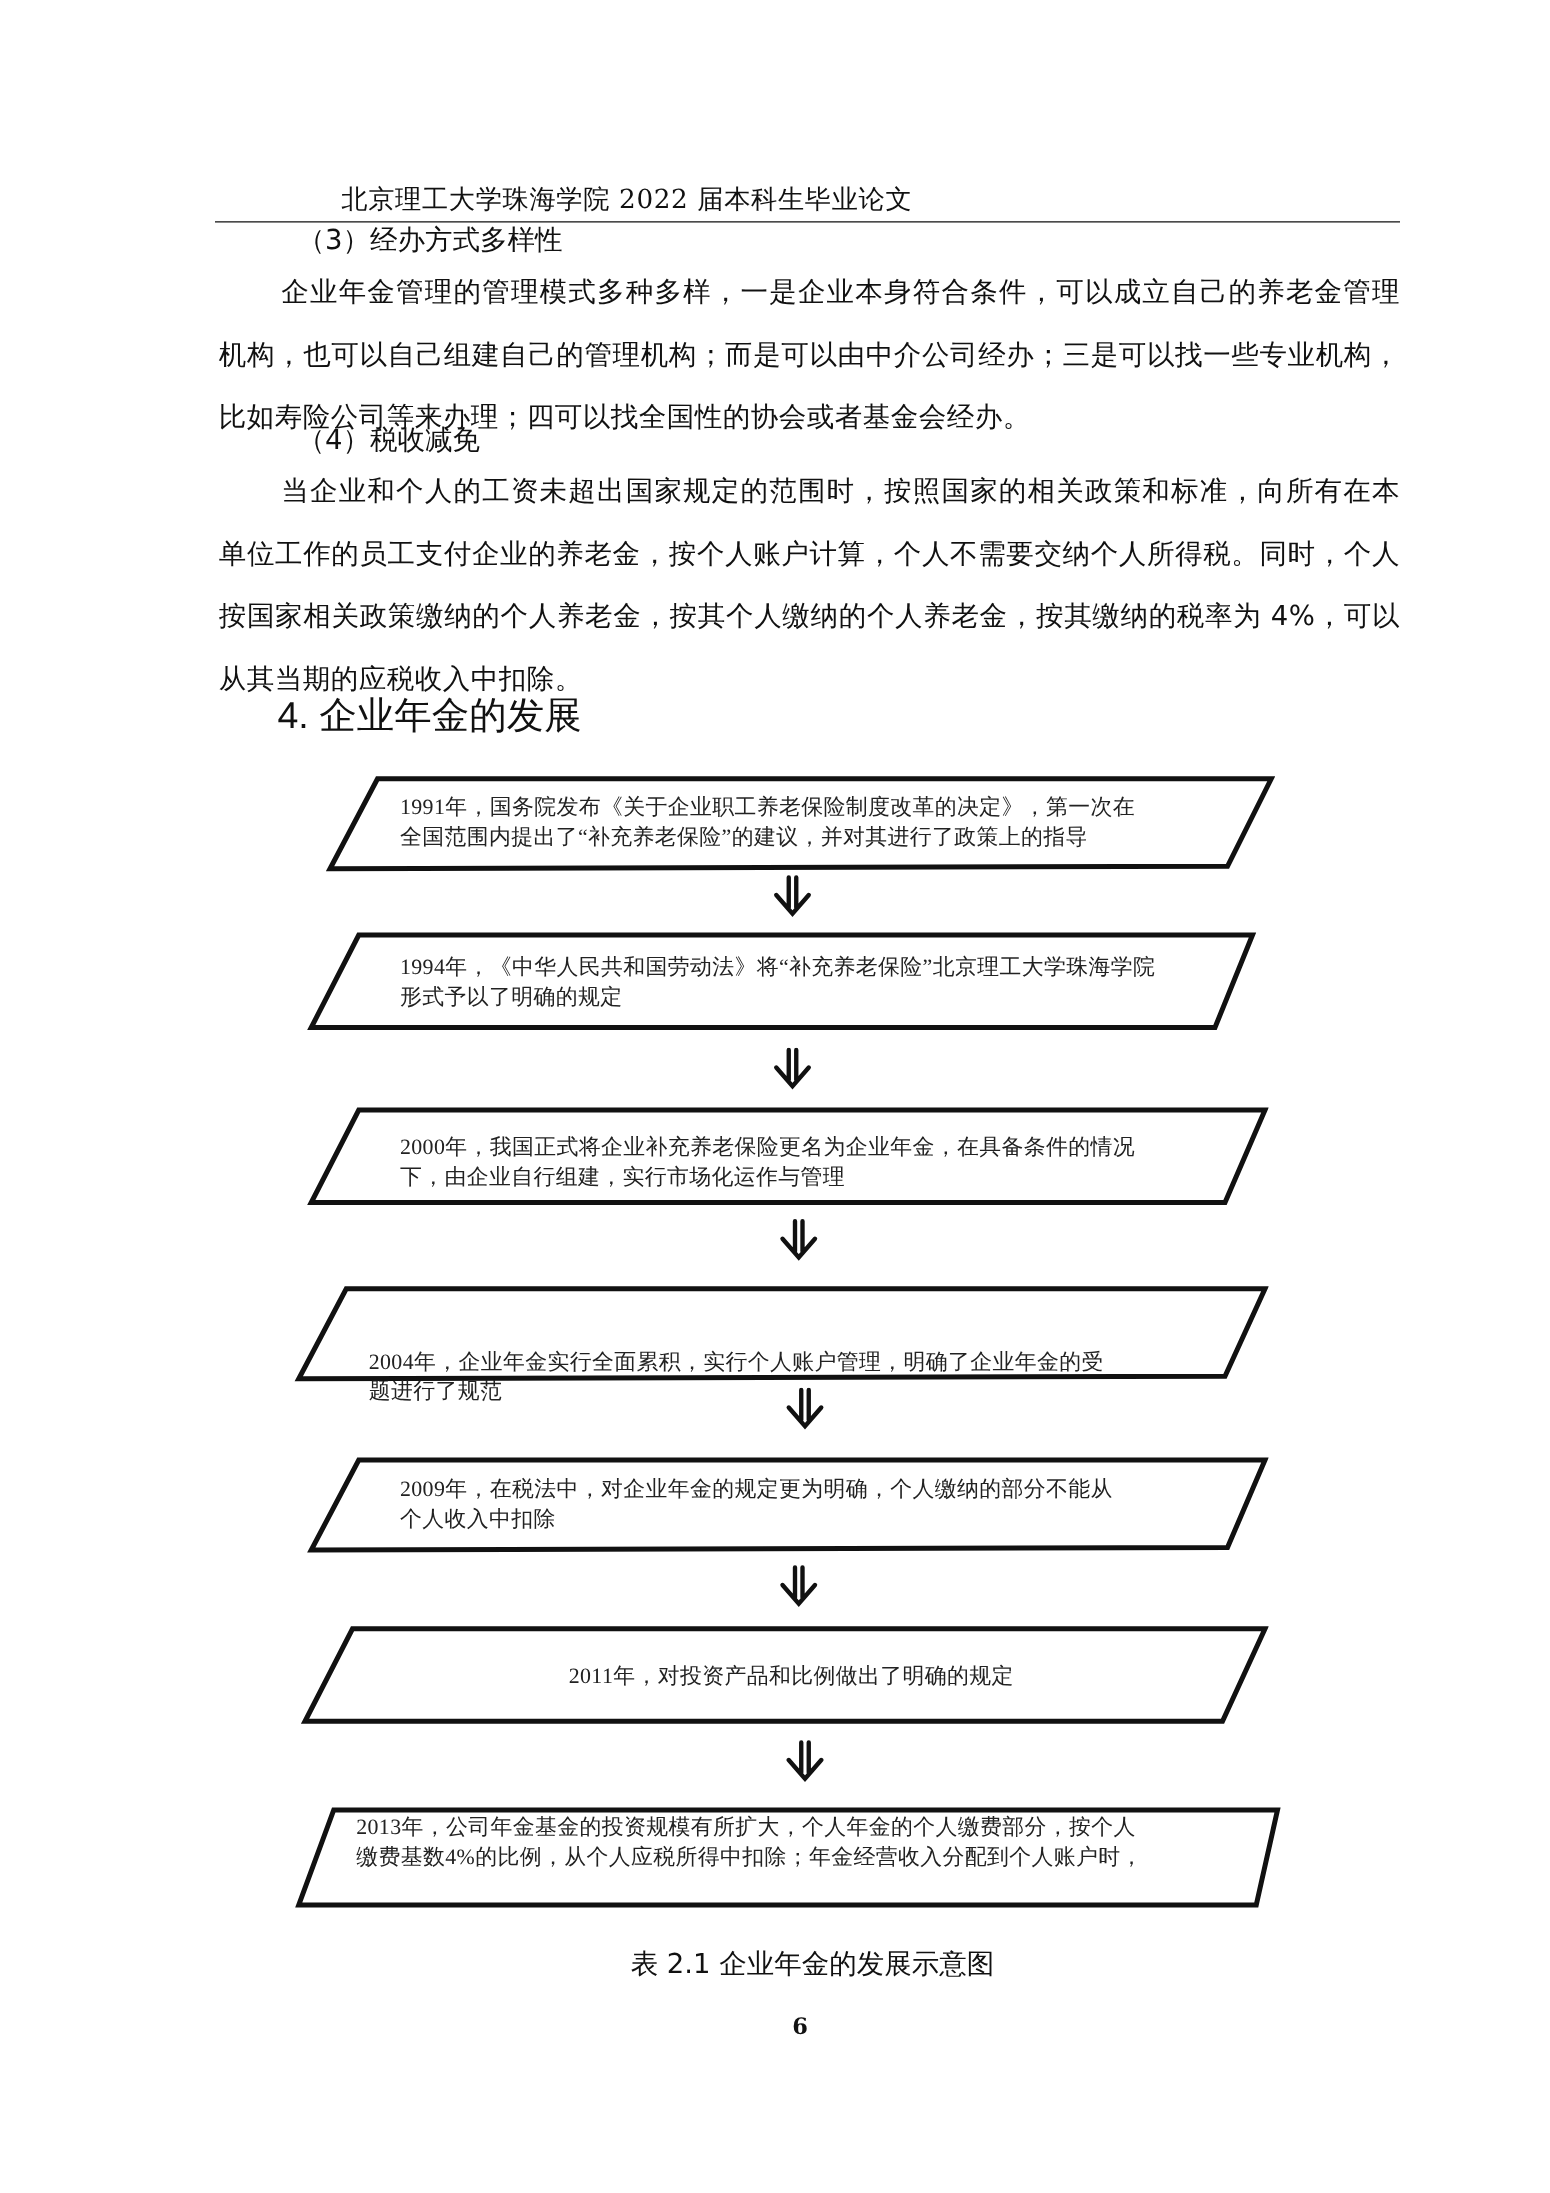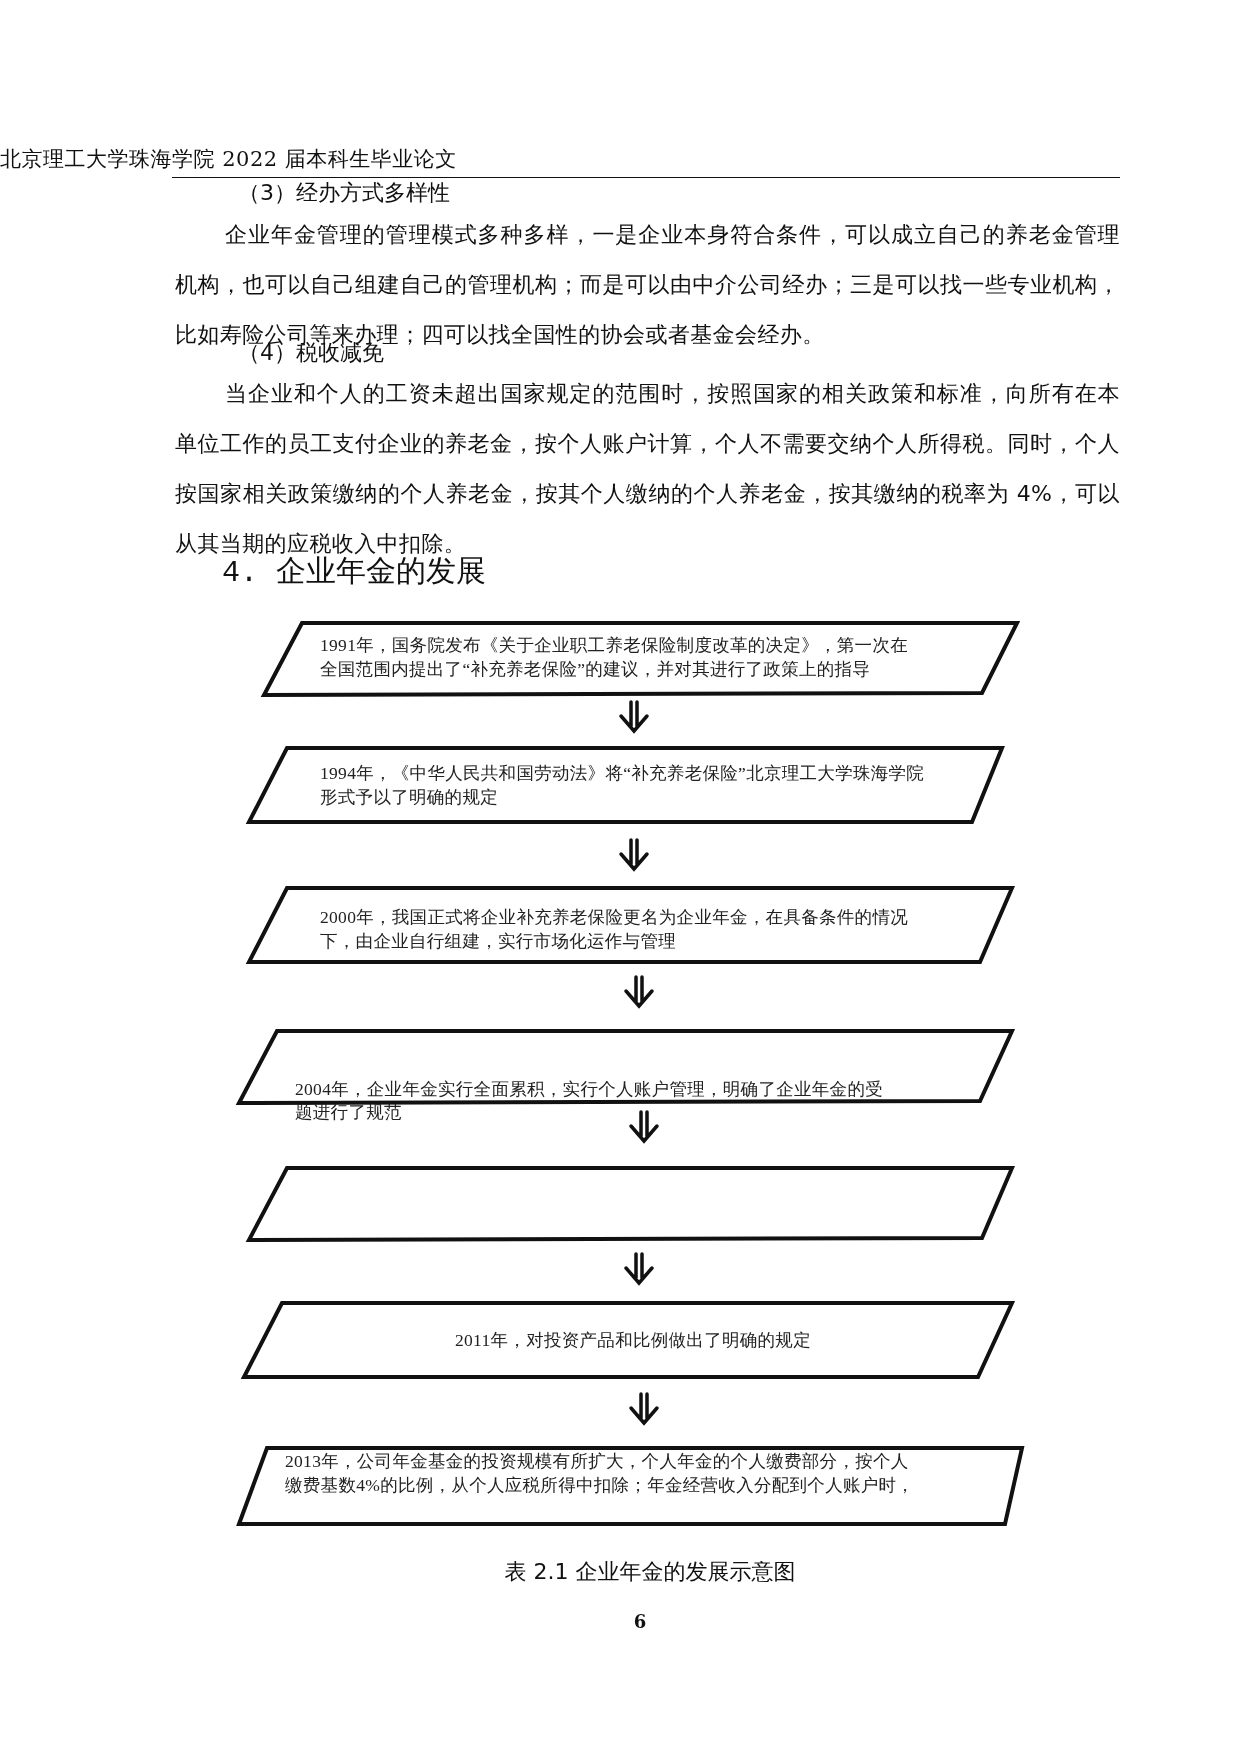--- a/index.html
+++ b/index.html
@@ -2,40 +2,40 @@
 <html><head>
   <meta charset="utf-8">
   <style>
     html, body { margin: 0; padding: 0; background: #ffffff; }
     body {
       width: 1240px; height: 1754px; position: relative; overflow: hidden;
       font-family: "DejaVu Serif", "Liberation Serif", serif; color: #111;
     }
     .header-title {
       position: absolute; left: 0; width: 1003px; top: 145px;
-      font-size: 21px; line-height: 28px; letter-spacing: 0.5px;
+      text-align: center; font-size: 21px; line-height: 28px; letter-spacing: 0.5px;
     }
     .header-rule {
       position: absolute; left: 172px; width: 948px; top: 177px;
       height: 0; border-top: 1.5px solid #111;
     }
     .subhead {
       position: absolute; left: 238px; font-size: 22px; line-height: 30px;
       font-family: "DejaVu Sans", "Liberation Sans", sans-serif;
     }
     .para {
       position: absolute; left: 175px; width: 945px;
       font-size: 22px; line-height: 50px;
       font-family: "DejaVu Sans", "Liberation Sans", sans-serif;
       text-indent: 50px; text-align: justify; letter-spacing: 0.4px;
     }
     .section-title {
       position: absolute; left: 222px; top: 555px;
       font-size: 30px; line-height: 36px;
-      font-family: Liberation Mono, monospace;
+      font-family: Liberation Sans, sans-serif;
       text-align: right;
     }
     .flow-box {
       position: absolute; height: 82px;
     }
     .flow-box svg { position: absolute; left: 0; top: 0; }
     .flow-text {
       position: absolute; font-family: Liberation Serif, serif;
       font-size: 17.5px; line-height: 24px; color: #222; letter-spacing: 0.3px;
     }
@@ -117,20 +117,24 @@
     </div>
   </div>
   <svg class="arrow" style="left:625px; top:1110px;" viewBox="0 0 40 34">
       <path d="M16 2 V26 M22 2 V26 M6 16 L19 31 L32 16" stroke="#111" stroke-width="3.5" fill="none" stroke-linecap="round"></path>
     </svg>
 
   <div class="flow-box" style="left:245px; top:1165px; width:770px; height:78px;">
     <svg width="770" height="78">
         <polygon points="42,3 767,3 737,73 4,75" fill="#fff" stroke="#111" stroke-width="4"></polygon>
       </svg>
+    <div class="flow-text" style="left:75px; top:14px;">
+      <div>2009年，在税法中，对企业年金的规定更为明确，个人缴纳的部分不能从</div>
+      <div>个人收入中扣除</div>
+    </div>
   </div>
   <svg class="arrow" style="left:620px; top:1252px;" viewBox="0 0 40 34">
       <path d="M16 2 V26 M22 2 V26 M6 16 L19 31 L32 16" stroke="#111" stroke-width="3.5" fill="none" stroke-linecap="round"></path>
     </svg>
 
   <div class="flow-box" style="left:240px; top:1300px; width:775px; height:80px;">
     <svg width="775" height="80">
         <polygon points="42,3 772,3 738,77 4,77" fill="#fff" stroke="#111" stroke-width="4"></polygon>
       </svg>
     <div class="flow-text" style="left:215px; top:28px;text-align:center;">

